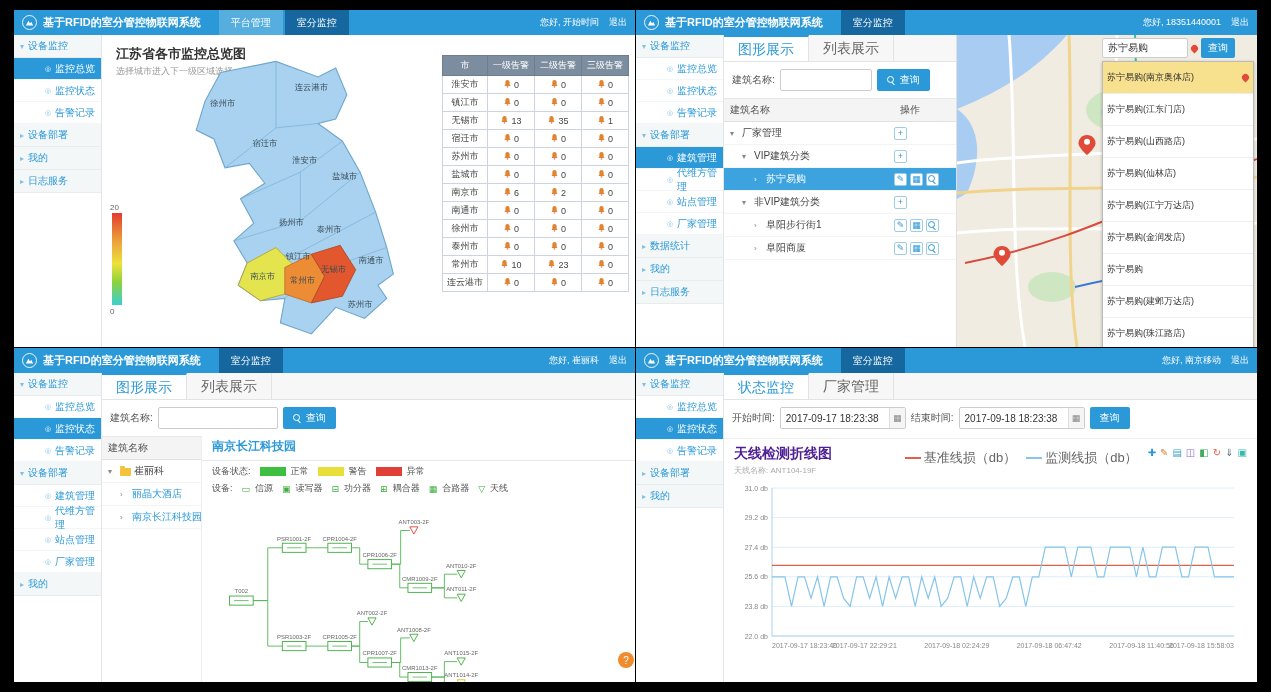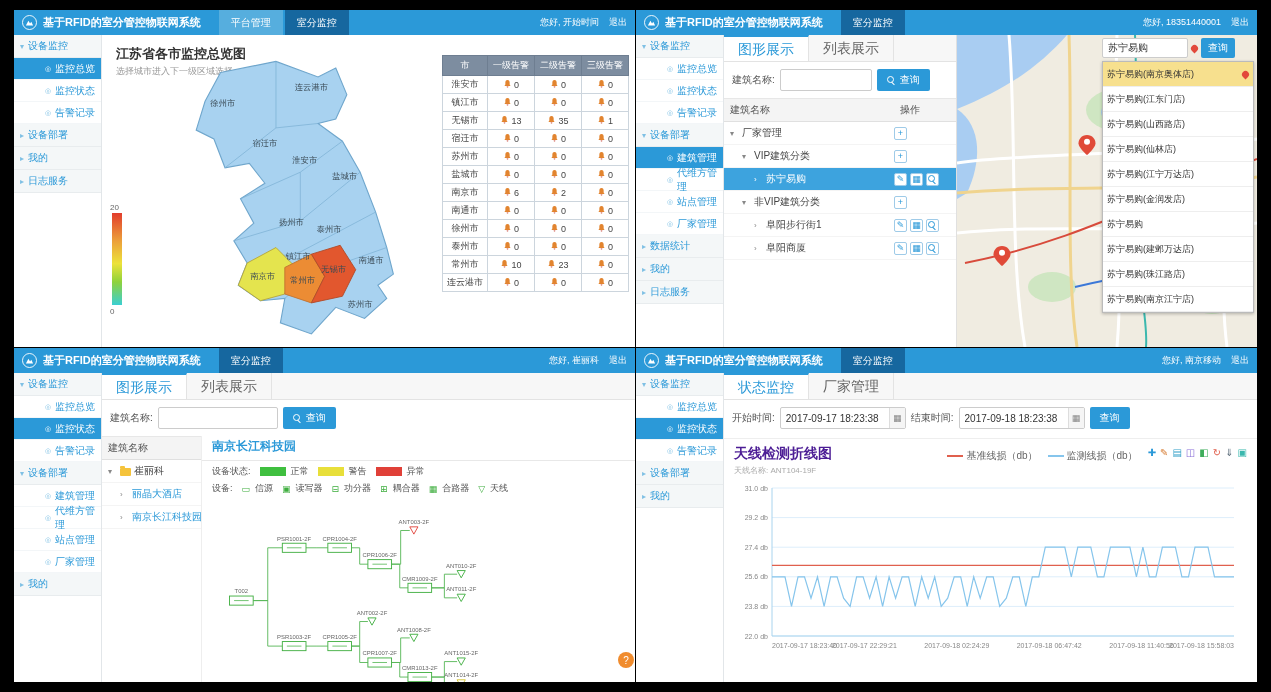--- a/index.html
+++ b/index.html
@@ -74,21 +74,21 @@
 
 .tr-main{display:flex;}
 .tr-left{width:233px;flex:none;display:flex;flex-direction:column;border-right:1px solid #e0e0e0;}
 .tr-map{flex:1;position:relative;overflow:hidden;background:#f0ece1;}
 .tr-map svg.base{position:absolute;left:0;top:0;width:100%;height:100%;}
 .city-big{font-size:12px;font-weight:bold;fill:#5a6470;}
 .park-lab{font-size:7.5px;fill:#567a56;}
 .map-panel{position:absolute;top:3px;right:3px;width:152px;z-index:5;}
 .map-search{display:flex;align-items:center;gap:3px;margin-bottom:3px;}
 .map-results{background:#fff;border:1px solid #bbb;box-shadow:0 1px 3px rgba(0,0,0,.25);}
-.map-result{height:20px;display:flex;align-items:center;padding:12px 4px;font-size:9px;border-bottom:1px solid #eee;color:#333;cursor:pointer;overflow:hidden;white-space:nowrap;}
+.map-result{height:32px;display:flex;align-items:center;padding:4px 4px;font-size:9px;border-bottom:1px solid #eee;color:#333;cursor:pointer;overflow:hidden;white-space:nowrap;}
 .map-result.hl{background:#f7e08e;}
 .mini-pin{width:7px;height:7px;border-radius:50% 50% 50% 0;background:#e2493a;transform:rotate(-45deg);display:inline-block;flex:none;}
 
 .bl-main{display:flex;flex-direction:column;}
 .bl-cols{display:flex;flex:1;overflow:hidden;}
 .bl-left{width:100px;border-right:1px solid #eee;flex:none;display:flex;flex-direction:column;}
 .bl-right{flex:1;overflow:hidden;position:relative;}
 .diag-title{color:#2b99d8;font-size:12px;font-weight:bold;padding:2px 10px 5px;border-bottom:1px solid #e8e8e8;}
 .legend-line{display:flex;align-items:center;gap:5px;padding:4px 10px 0;font-size:9px;color:#555;flex-wrap:nowrap;}
 .sw{width:26px;height:9px;display:inline-block;flex:none;}
@@ -99,21 +99,21 @@
 .topo-lab{font-size:6.5px;fill:#666;}
 .float-btn{position:absolute;right:1px;bottom:14px;width:16px;height:16px;border-radius:50%;background:#f08c2e;color:#fff;font-size:10px;display:flex;align-items:center;justify-content:center;cursor:pointer;}
 
 .date-wrap{position:relative;display:inline-flex;}
 input.date{width:126px;}
 .cal{position:absolute;right:1px;top:1px;bottom:1px;width:16px;background:#f5f5f5;border-left:1px solid #ddd;display:flex;align-items:center;justify-content:center;font-size:9px;color:#888;cursor:pointer;}
 .chart-block{border-top:1px solid #eee;margin-top:2px;padding-top:2px;}
 .chart-headrow{display:flex;align-items:flex-start;gap:10px;padding:4px 10px 0;}
 .chart-title{font-size:14px;font-weight:bold;color:#4c1d95;}
 .chart-sub{font-size:8px;color:#aaa;margin-top:2px;}
-.chart-legend{margin-left:auto;display:flex;gap:10px;font-size:10px;color:#666;align-items:center;margin-top:4px;}
+.chart-legend{margin-left:auto;display:flex;gap:10px;font-size:13px;color:#666;align-items:center;margin-top:4px;}
 .cl-item{display:inline-flex;align-items:center;gap:3px;cursor:pointer;}
 .cl-line{display:inline-block;width:16px;height:2px;}
 .toolbox{display:flex;gap:4px;font-size:10px;margin-top:2px;}
 .tool{cursor:pointer;}
 #linechart{display:block;margin:2px 8px 0;}
 #linechart .grid{stroke:#ddeefb;stroke-width:1;}
 #linechart .axis{stroke:#a9d4ee;stroke-width:1;}
 #linechart .tick{font-size:7px;fill:#888;}
 </style>
 </head>

